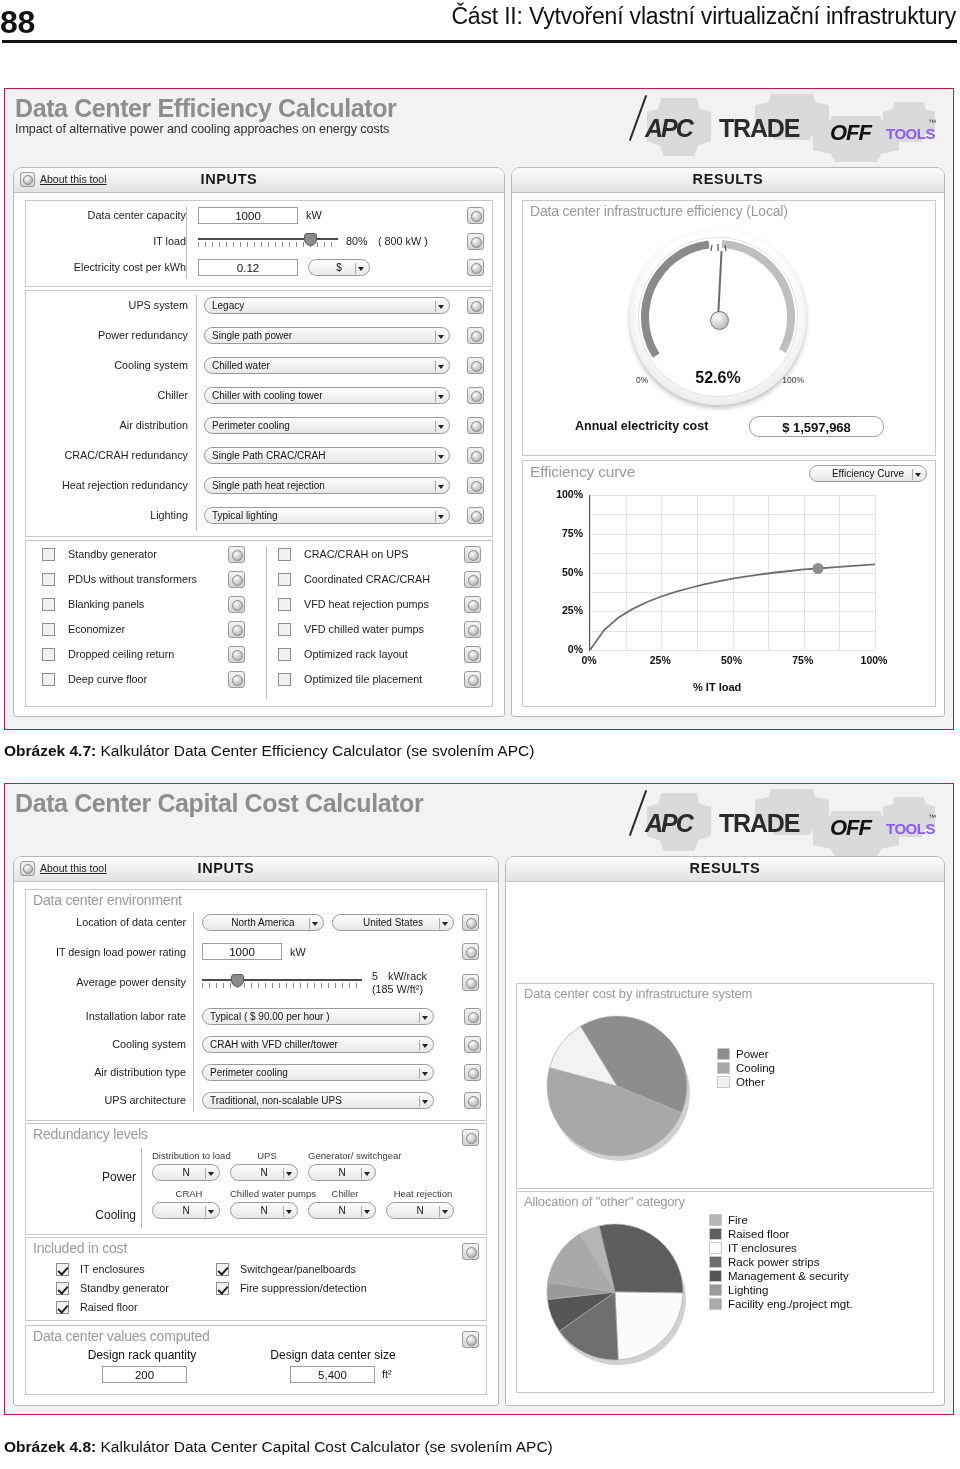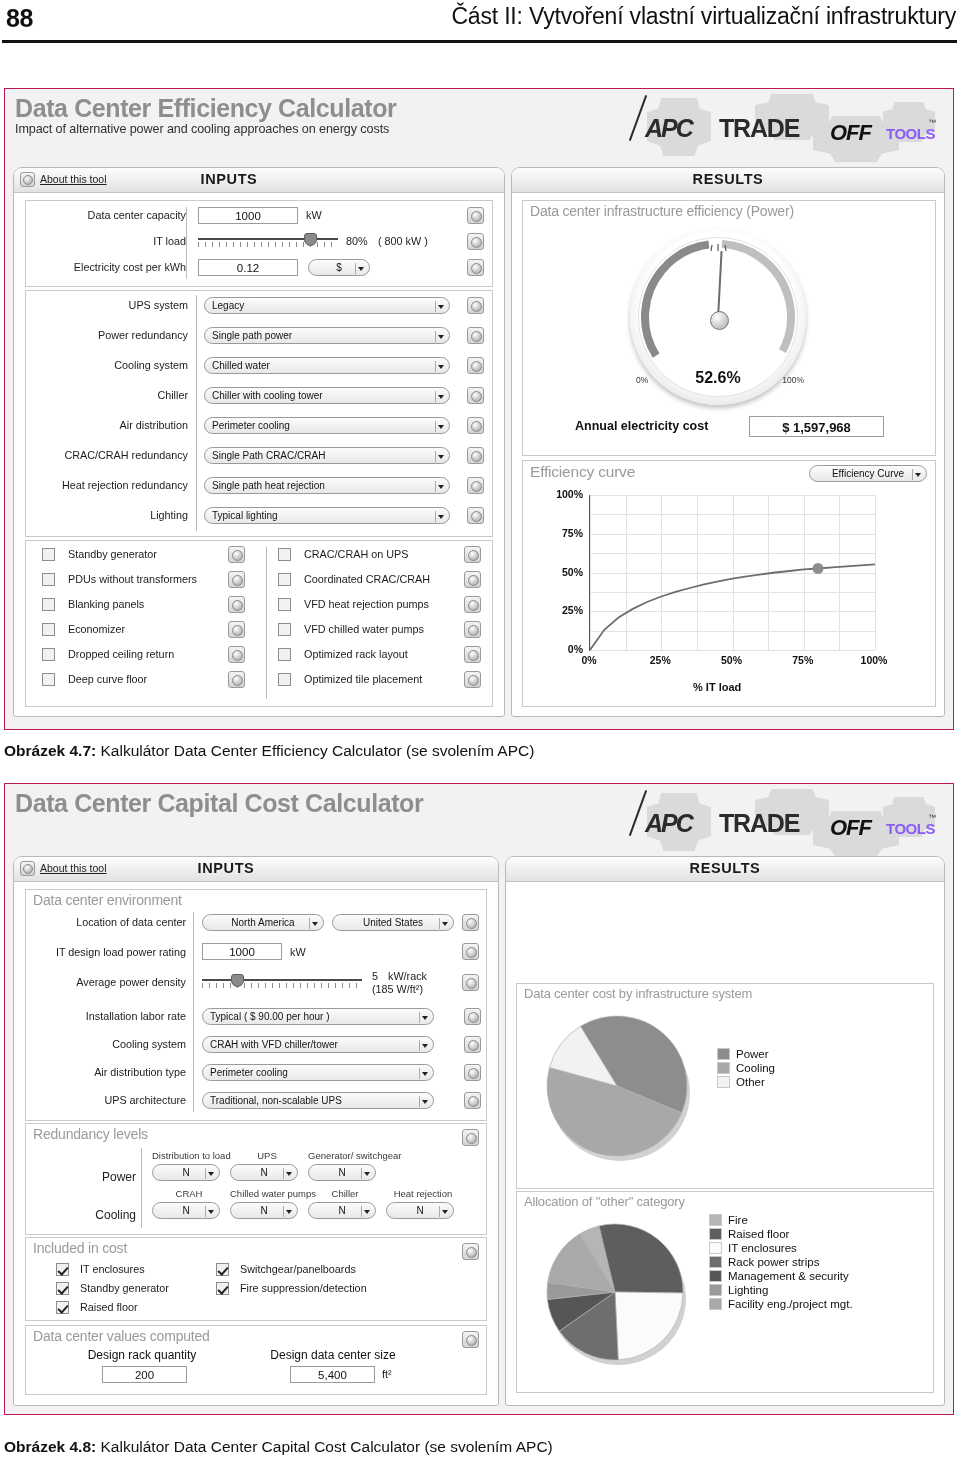--- a/index.html
+++ b/index.html
@@ -3,21 +3,21 @@
 <meta charset="utf-8">
 <style>
   html,body{margin:0;padding:0;}
   body{
     width:960px;height:1469px;background:#fff;
     font-family:"Liberation Sans", sans-serif;
     color:#111;overflow:hidden;position:relative;
   }
   
   .runhead{position:absolute;left:0;top:0;width:960px;height:46px;}
-  .runhead .pageno{position:absolute;left:6px;top:4px;font-size:25px;font-weight:700;letter-spacing:-.3px;}
+  .runhead .pageno{position:absolute;left:0;top:4px;font-size:32px;font-weight:700;letter-spacing:-.3px;}
   .runhead .rhtitle{position:absolute;right:4px;top:3px;font-size:23px;font-weight:400;letter-spacing:-.2px;white-space:nowrap;}
   .runhead .rule{position:absolute;left:2px;top:40px;width:955px;height:3px;background:#111;}
 
   
   .figure{position:absolute;left:4px;background:#f2f2f2;border:1px solid #be185d;}
   #fig47{top:88px;width:948px;height:640px;}
   #fig48{top:783px;width:948px;height:630px;}
 
   .caption{position:absolute;left:4px;font-size:15.5px;color:#111;white-space:nowrap;}
   .caption b{font-weight:700;}
@@ -269,41 +269,41 @@
         <div style="position:absolute;left:438px;top:130px;"><span class="ico"></span></div>
       </div>
   </div>
 
   <div class="panel" style="left:506px;top:78px;width:432px;height:548px;">
     <div class="bar">
       <span class="btitle">RESULTS</span>
     </div>
 
     <div class="grp" style="left:10px;top:32px;width:412px;height:254px;">
-      <div class="gtitle">Data center infrastructure efficiency (Power)</div>
+      <div class="gtitle">Data center infrastructure efficiency (Local)</div>
       <div class="gauge" style="left:107px;top:28px;width:176px;height:176px;">
         <div class="outer"></div>
         <div class="ring"></div>
         <svg width="176" height="176" style="position:absolute;left:0;top:0;">
           <circle cx="88" cy="88" r="73" fill="none" stroke="#8a8a8a" stroke-width="8" stroke-dasharray="146 313" stroke-dashoffset="-23" transform="rotate(130 88 88)"></circle>
           <circle cx="88" cy="88" r="73" fill="none" stroke="#bfbfbf" stroke-width="8" stroke-dasharray="146 313" stroke-dashoffset="-182" transform="rotate(130 88 88)"></circle>
           <g stroke="#555" stroke-width="1.2">
             <line x1="82" y1="16" x2="81" y2="22"></line>
             <line x1="88" y1="15" x2="88" y2="22"></line>
             <line x1="95" y1="16" x2="96" y2="22"></line>
           </g>
         </svg>
         <div class="needle" style="left:87px;top:22px;height:68px;transform:rotate(3deg);"></div>
         <div class="hub" style="left:80px;top:82px;"></div>
         <div class="pct" style="top:140px;">52.6%</div>
         <div class="e0" style="left:6px;top:146px;">0%</div>
         <div class="e1" style="right:2px;top:146px;">100%</div>
       </div>
       <div style="position:absolute;left:52px;top:218px;font-size:12.5px;font-weight:700;color:#111;">Annual electricity cost</div>
-      <div class="txtbox" style="position:absolute;left:226px;top:215px;width:135px;height:21px;line-height:21px;font-size:13px;font-weight:700;">$ 1,597,968</div>
+      <div class="txtbox" style="position:absolute;left:226px;top:215px;width:135px;height:21px;line-height:21px;font-size:13px;font-weight:700;border-radius:10px;">$ 1,597,968</div>
     </div>
 
     <div class="grp" style="left:10px;top:292px;width:412px;height:245px;">
       <div class="gtitle" style="font-size:15.5px;">Efficiency curve</div>
       <div class="sel c" style="position:absolute;right:8px;top:4px;width:118px;">
         <span>Efficiency Curve</span>
         <span class="arw"></span>
       </div>
 
       <div class="chart" style="left:0;top:24px;width:412px;height:220px;">

